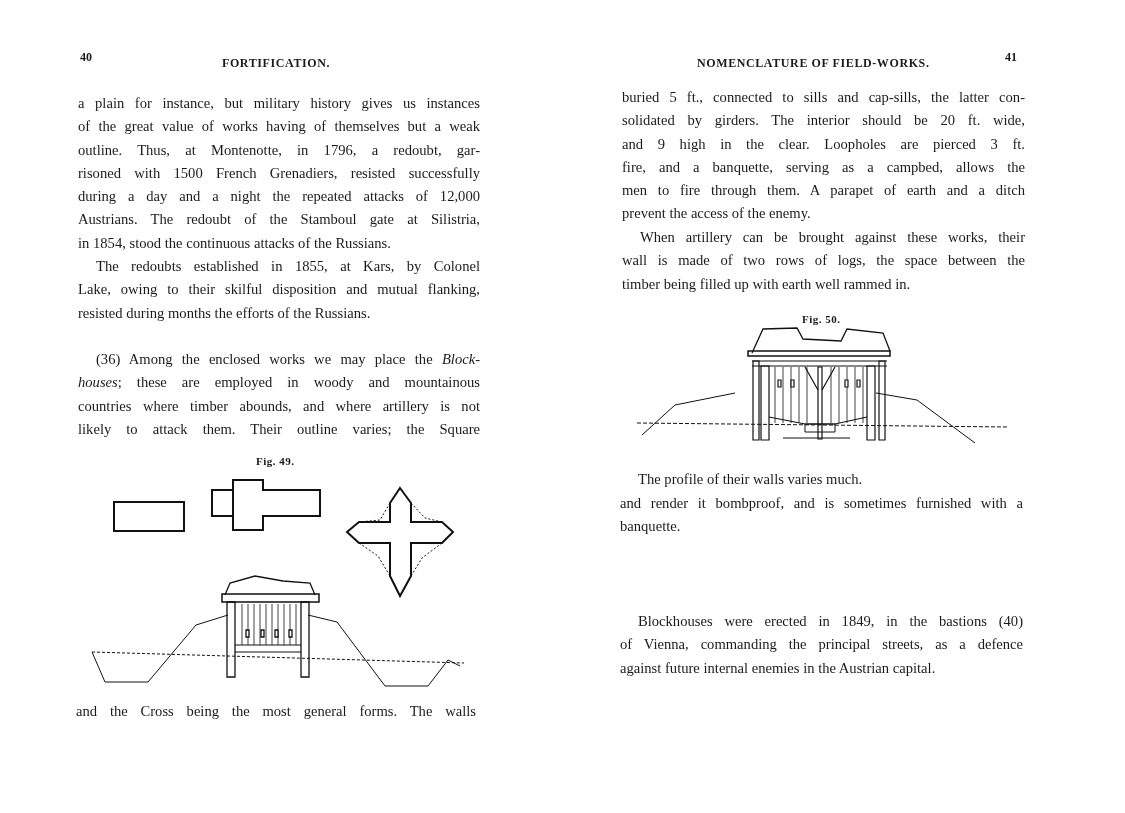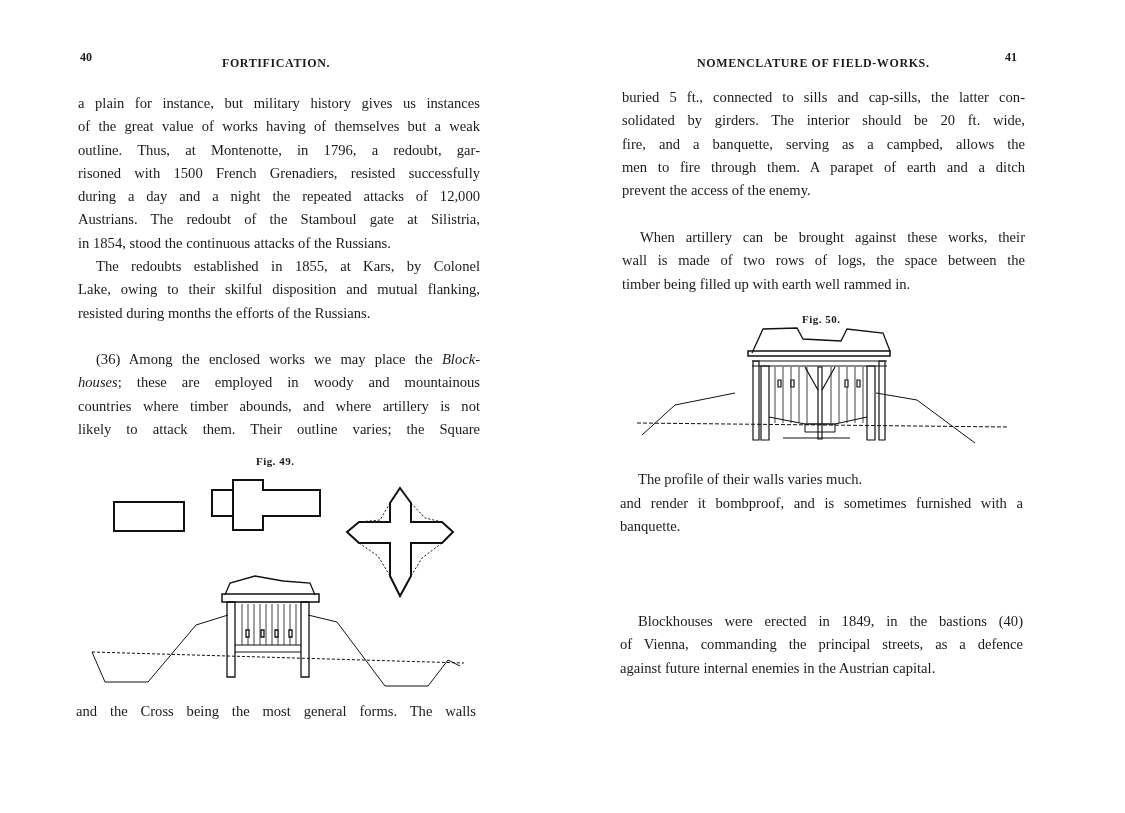--- a/index.html
+++ b/index.html
@@ -107,20 +107,21 @@
   </div>
 </div>
 
 <div class="page" id="right-page">
   <div class="runhead" style="left:132px;">NOMENCLATURE OF FIELD-WORKS.</div>
   <div class="pnum" style="left:440px;">41</div>
 
   <div class="para" style="left:57px; top:86px; width:403px;">
     <span class="line">buried 5 ft., connected to sills and cap-sills, the latter con-</span>
     <span class="line">solidated by girders.  The interior should be 20 ft. wide,</span>
+    <span class="line">and 9 high in the clear.  Loopholes are pierced 3 ft.</span>
     <span class="line">fire, and a banquette, serving as a campbed, allows the</span>
     <span class="line">men to fire through them.  A parapet of earth and a ditch</span>
     <span class="line last">prevent the access of the enemy.</span>
   </div>
 
   <div class="para" style="left:57px; top:226px; width:403px;">
     <span class="line indent">When artillery can be brought against these works, their</span>
     <span class="line">wall is made of two rows of logs, the space between the</span>
     <span class="line last">timber being filled up with earth well rammed in.</span>
   </div>

